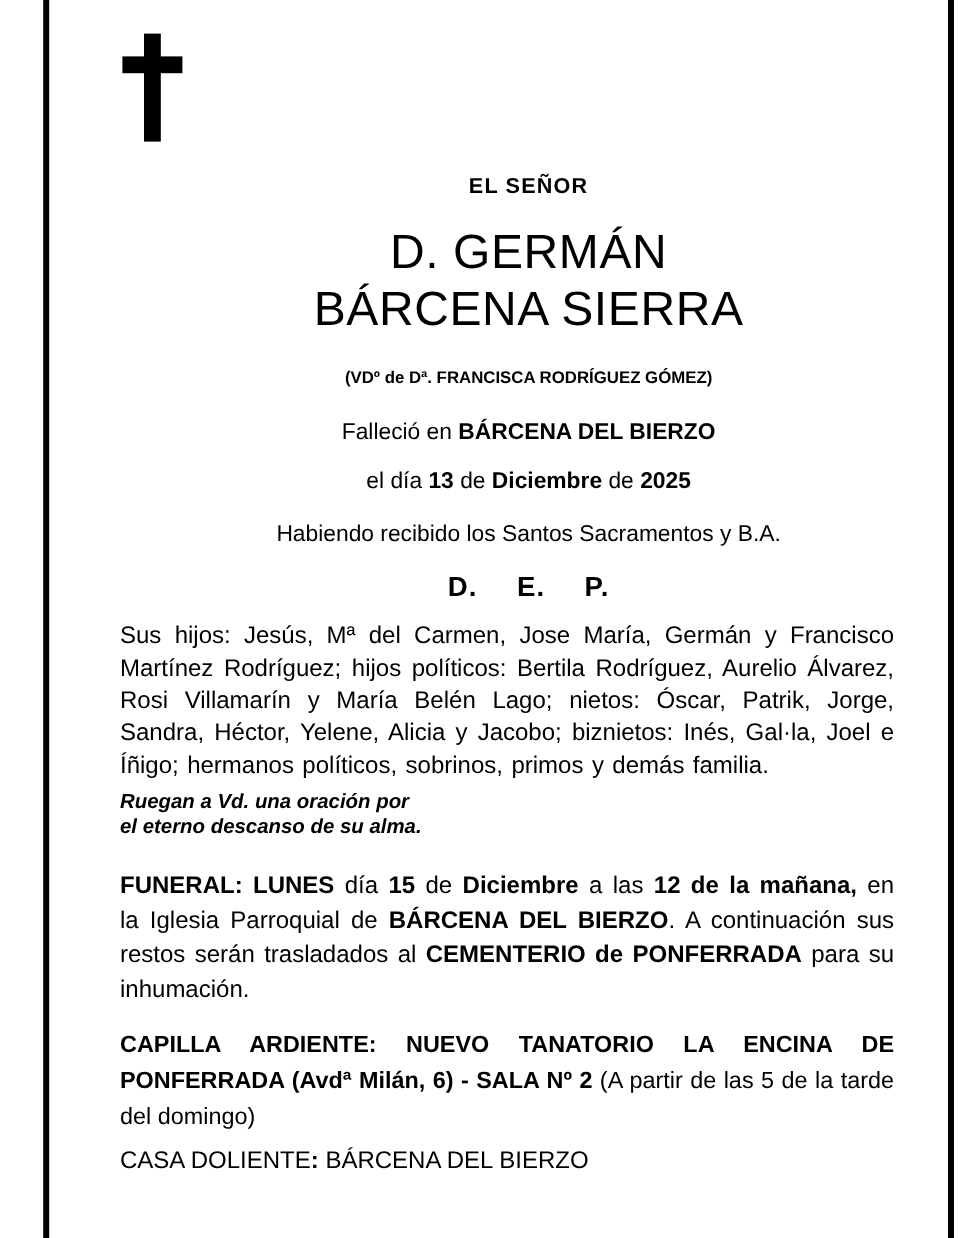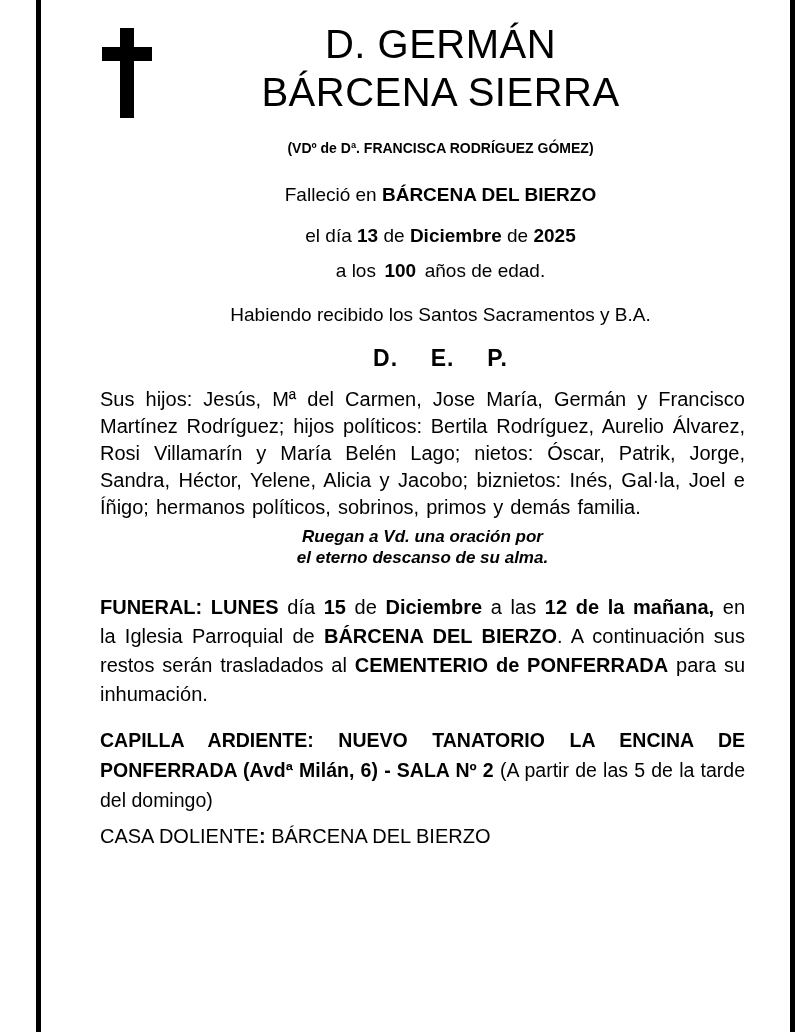--- a/index.html
+++ b/index.html
@@ -25,50 +25,50 @@
   .vd{margin-top:24px;font-weight:bold;font-size:14px}
   .line{font-size:19px}
   .fallecio{margin-top:28px}
   .dia{margin-top:19px}
   .anos{margin-top:13px}
   .habiendo{margin-top:22px}
   .age{margin:0 0.45em}
   .dep{margin-top:19px;font-size:23px;font-weight:bold;word-spacing:1.1em;letter-spacing:1px}
 
   .family{margin:14px 0 0;font-size:20px;line-height:27px;text-align:justify;word-spacing:1.5px}
-  .prayer{margin-top:5px;text-align:center;font-weight:bold;font-style:italic;font-size:17px;line-height:21px}
+  .prayer{margin-top:5px;text-align:left;font-weight:bold;font-style:italic;font-size:17px;line-height:21px}
   .funeral{margin:25px 0 16px;font-size:20px;line-height:29px;text-align:justify;word-spacing:1.5px}
   .capilla{margin:4px 0 0;font-size:19.5px;line-height:30px;text-align:justify}
   .casa{margin:10px 0 16px;font-size:20px}
   b{font-weight:bold}
 </style>
 </head>
 <body>
 
 <div class="rule rule-left"></div>
 <div class="rule rule-right"></div>
 
 <div class="cross">
   <div class="cross-v"></div>
   <div class="cross-h"></div>
 </div>
 
 <main class="content">
 
   <div class="center-block">
+    <div class="honorific">EL SEÑOR</div>
 
     <h1 class="name"><span>D. GERMÁN</span><br><span>BÁRCENA SIERRA</span></h1>
 
     <div class="vd">(VDº de Dª. FRANCISCA RODRÍGUEZ GÓMEZ)</div>
 
     <div class="line fallecio"><span>Falleció en </span><b>BÁRCENA DEL BIERZO</b></div>
 
     <div class="line dia"><span>el día </span><b>13</b><span> de </span><b>Diciembre</b><span> de </span><b>2025</b></div>
 
-    <div class="line anos"><span>a los</span><b class="age">100</b><span>años de edad.</span></div>
 
     <div class="line habiendo">Habiendo recibido los Santos Sacramentos y B.A.</div>
 
     <div class="dep">D. E. P.</div>
   </div>
 
   <p class="family">Sus hijos: Jesús, Mª del Carmen, Jose María, Germán y Francisco Martínez Rodríguez; hijos políticos: Bertila Rodríguez, Aurelio Álvarez, Rosi Villamarín y María Belén Lago; nietos: Óscar, Patrik, Jorge, Sandra, Héctor, Yelene, Alicia y Jacobo; biznietos: Inés, Gal·la, Joel e Íñigo; hermanos políticos, sobrinos, primos y demás familia.</p>
 
   <div class="prayer">
     <div>Ruegan a Vd. una oración por</div>

